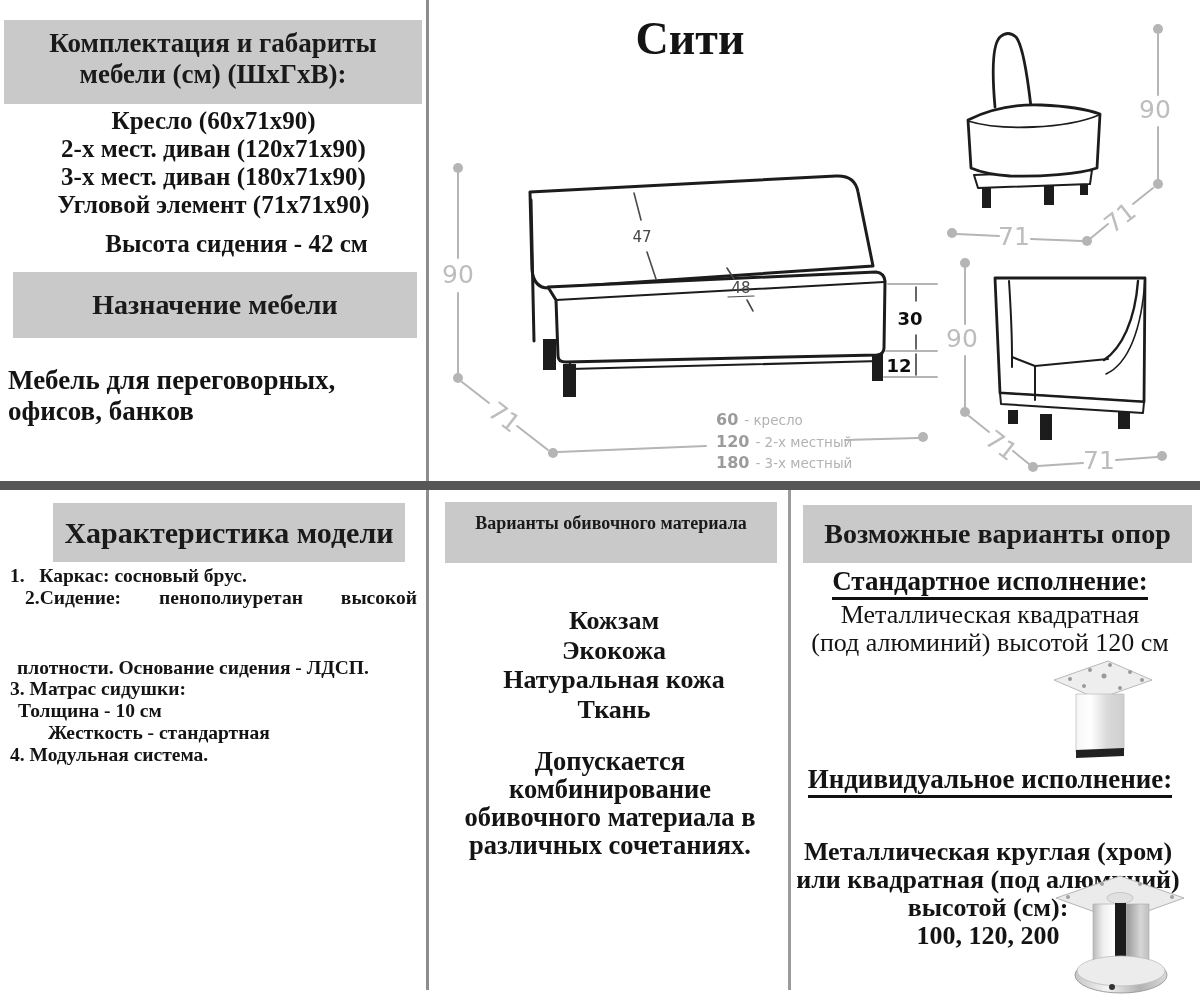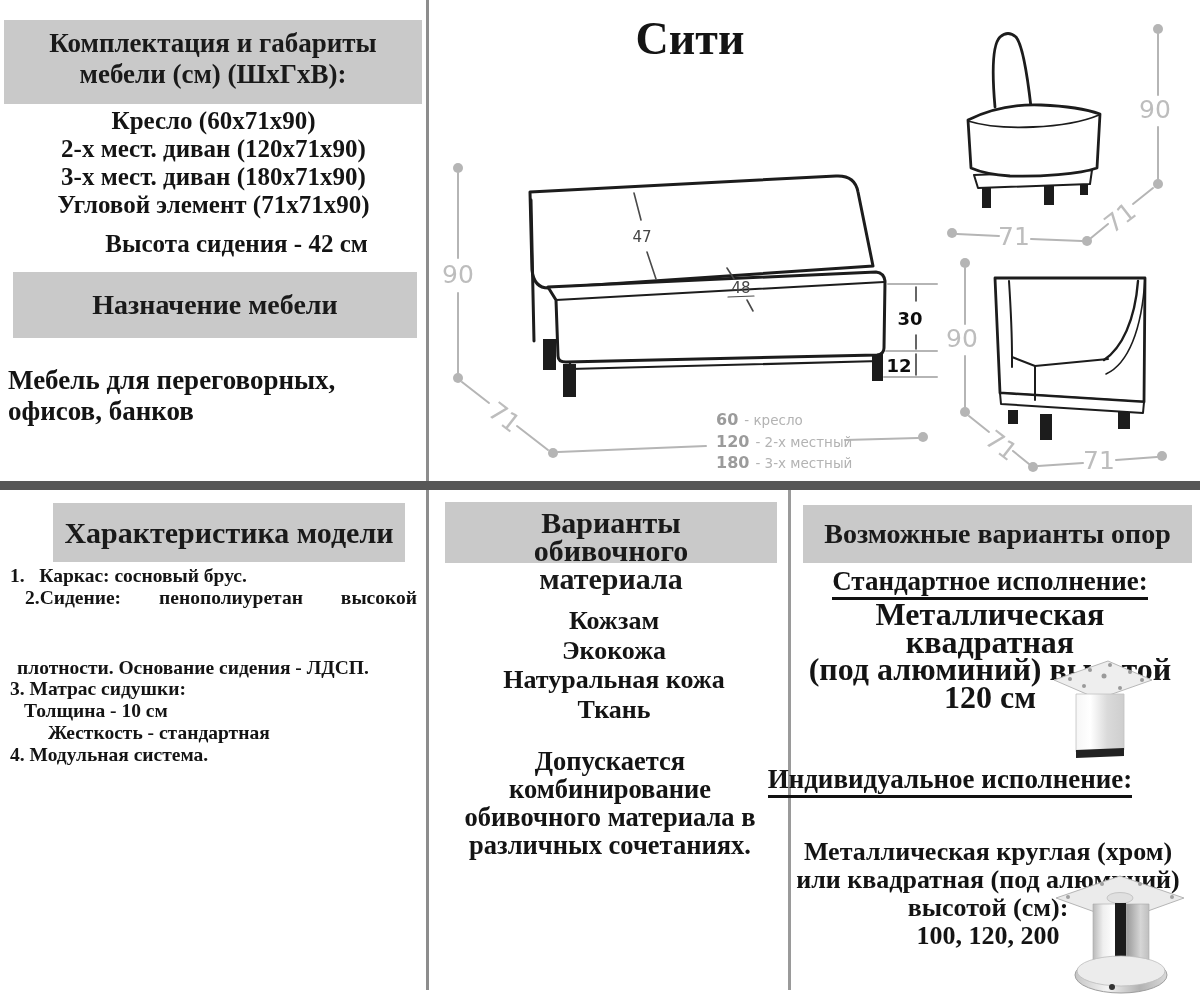--- a/index.html
+++ b/index.html
@@ -25,32 +25,32 @@
   #vline-right{left:788px;top:490px;width:3px;height:500px;background:#9a9a9a;}
   #hbar{left:0;top:481px;width:1200px;height:9px;background:#575757;z-index:5;}
   
   #main-title{left:440px;top:12px;width:500px;text-align:center;font-weight:bold;font-size:46px;z-index:3;}
   
   #hdr-char{left:17px;top:503px;width:352px;height:59px;font-size:30px;line-height:59px;margin-left:36px;}
   #char-list{left:0;top:565px;width:427px;font-weight:bold;font-size:19.5px;line-height:21.8px;}
   .char-line{padding-left:10px;white-space:pre-wrap;}
   .char-line.just{white-space:normal;text-align:justify;text-align-last:justify;padding-right:10px;}
   .char-line.cont{padding-left:17px;margin-top:48px;}
-  .char-line.ind1{padding-left:24px;}
+  .char-line.ind1{padding-left:18px;}
   .char-line.ind2{padding-left:48px;}
   
-  #hdr-uph{left:445px;top:502px;width:332px;height:61px;font-size:30px;line-height:28px;padding-top:7px;box-sizing:border-box;}
+  #hdr-uph{left:445px;top:502px;width:332px;height:61px;font-size:18px;line-height:28px;padding-top:7px;box-sizing:border-box;}
   #hdr-uph .inner{width:290px;}
   #materials{left:430px;top:606px;width:368px;text-align:center;font-weight:bold;font-size:26px;line-height:29.5px;}
   #uph-note{left:440px;top:747px;width:340px;text-align:center;font-weight:bold;font-size:26.5px;line-height:28px;}
   
   #hdr-sup{left:803px;top:505px;width:389px;height:58px;font-size:28px;line-height:58px;}
   #std-title{left:790px;top:566px;width:400px;text-align:center;font-weight:bold;font-size:27px;}
-  #std-text{left:790px;top:601px;width:400px;text-align:center;font-weight:bold;font-size:32px;line-height:27.5px;}
-  #cus-title{left:750px;top:764px;width:400px;text-align:center;font-weight:bold;font-size:27px;}
+  #std-text{left:790px;top:601px;width:400px;text-align:center;font-weight:normal;font-size:26px;line-height:27.5px;}
+  #cus-title{left:790px;top:764px;width:400px;text-align:center;font-weight:bold;font-size:27px;}
   #cus-text{left:788px;top:826px;width:400px;text-align:center;font-weight:bold;font-size:26px;line-height:28px;margin-top:12px;}
   .undl{border-bottom:3px solid #111;display:inline-block;line-height:1.1;}
   
   text{font-family:"DejaVu Sans","Liberation Sans",sans-serif;}
   .dimgray{fill:#bdbdbd;font-size:25px;}
   .dimdark{fill:#454545;font-size:15px;}
   .dimblack{fill:#0d0d0d;font-size:18px;font-weight:bold;}
   .wnum{fill:#9b9b9b;font-size:16px;font-weight:bold;}
   .wdesc{fill:#b3b3b3;font-size:13.5px;}
 </style>

